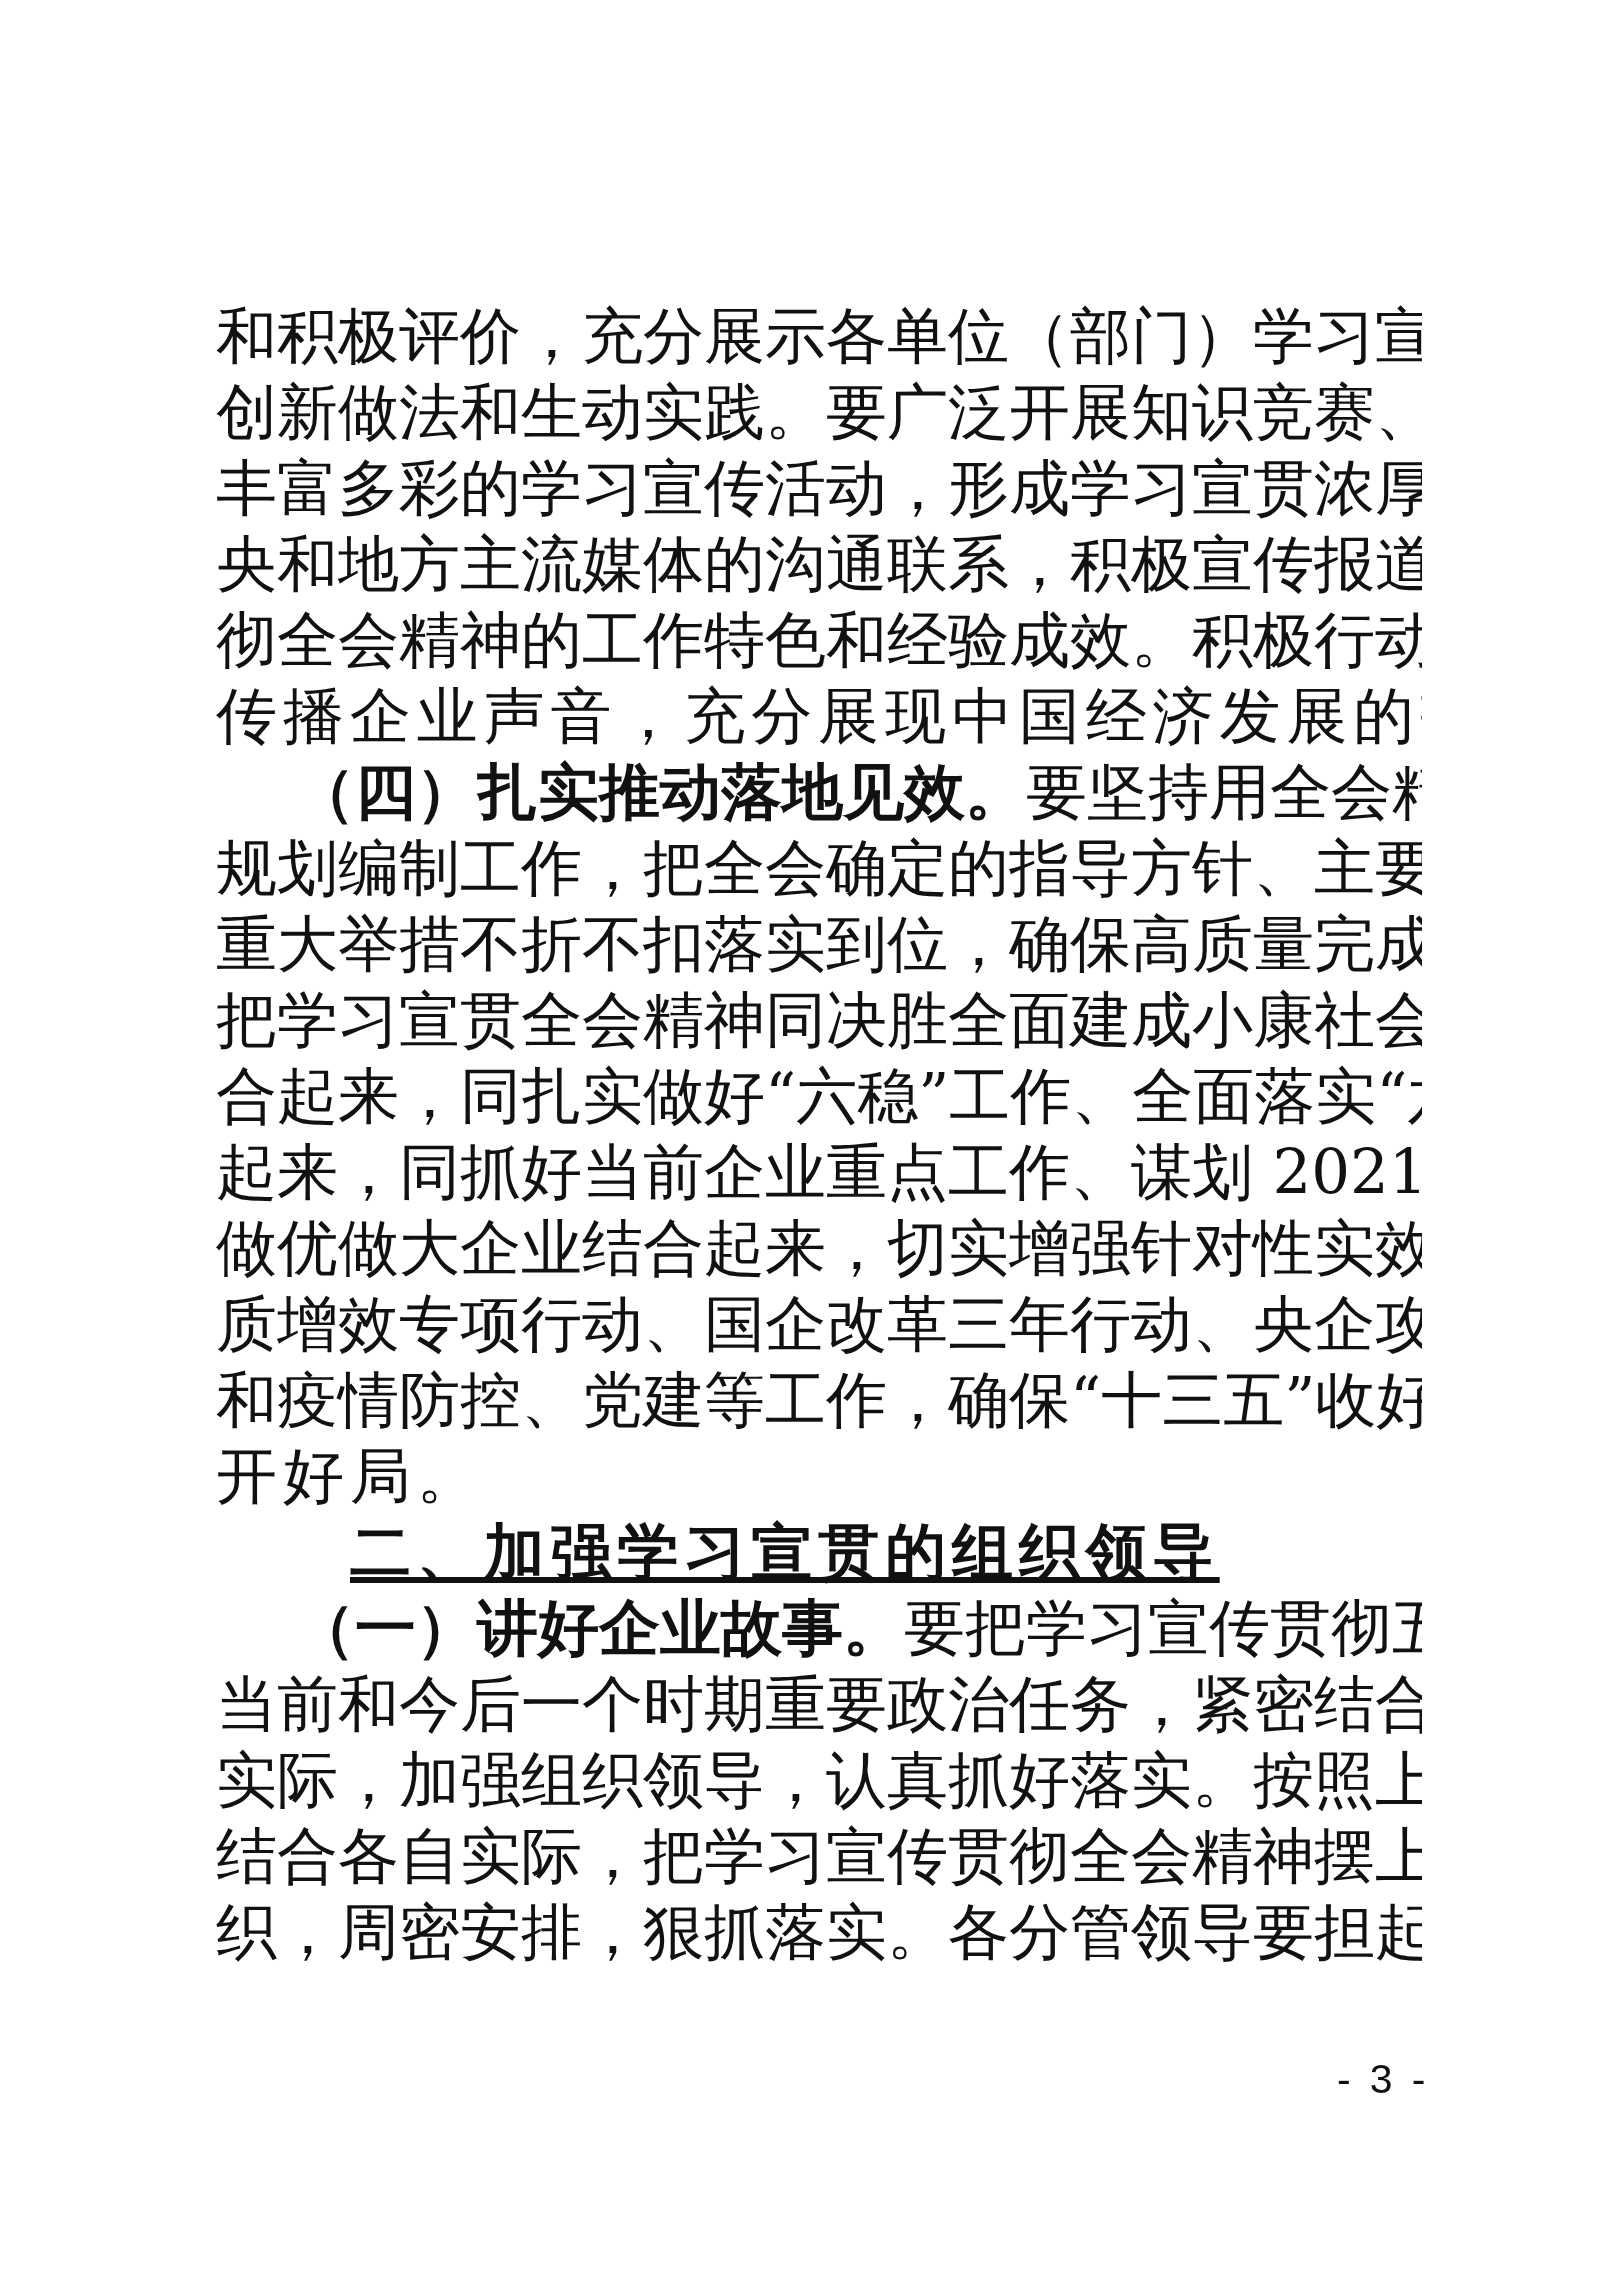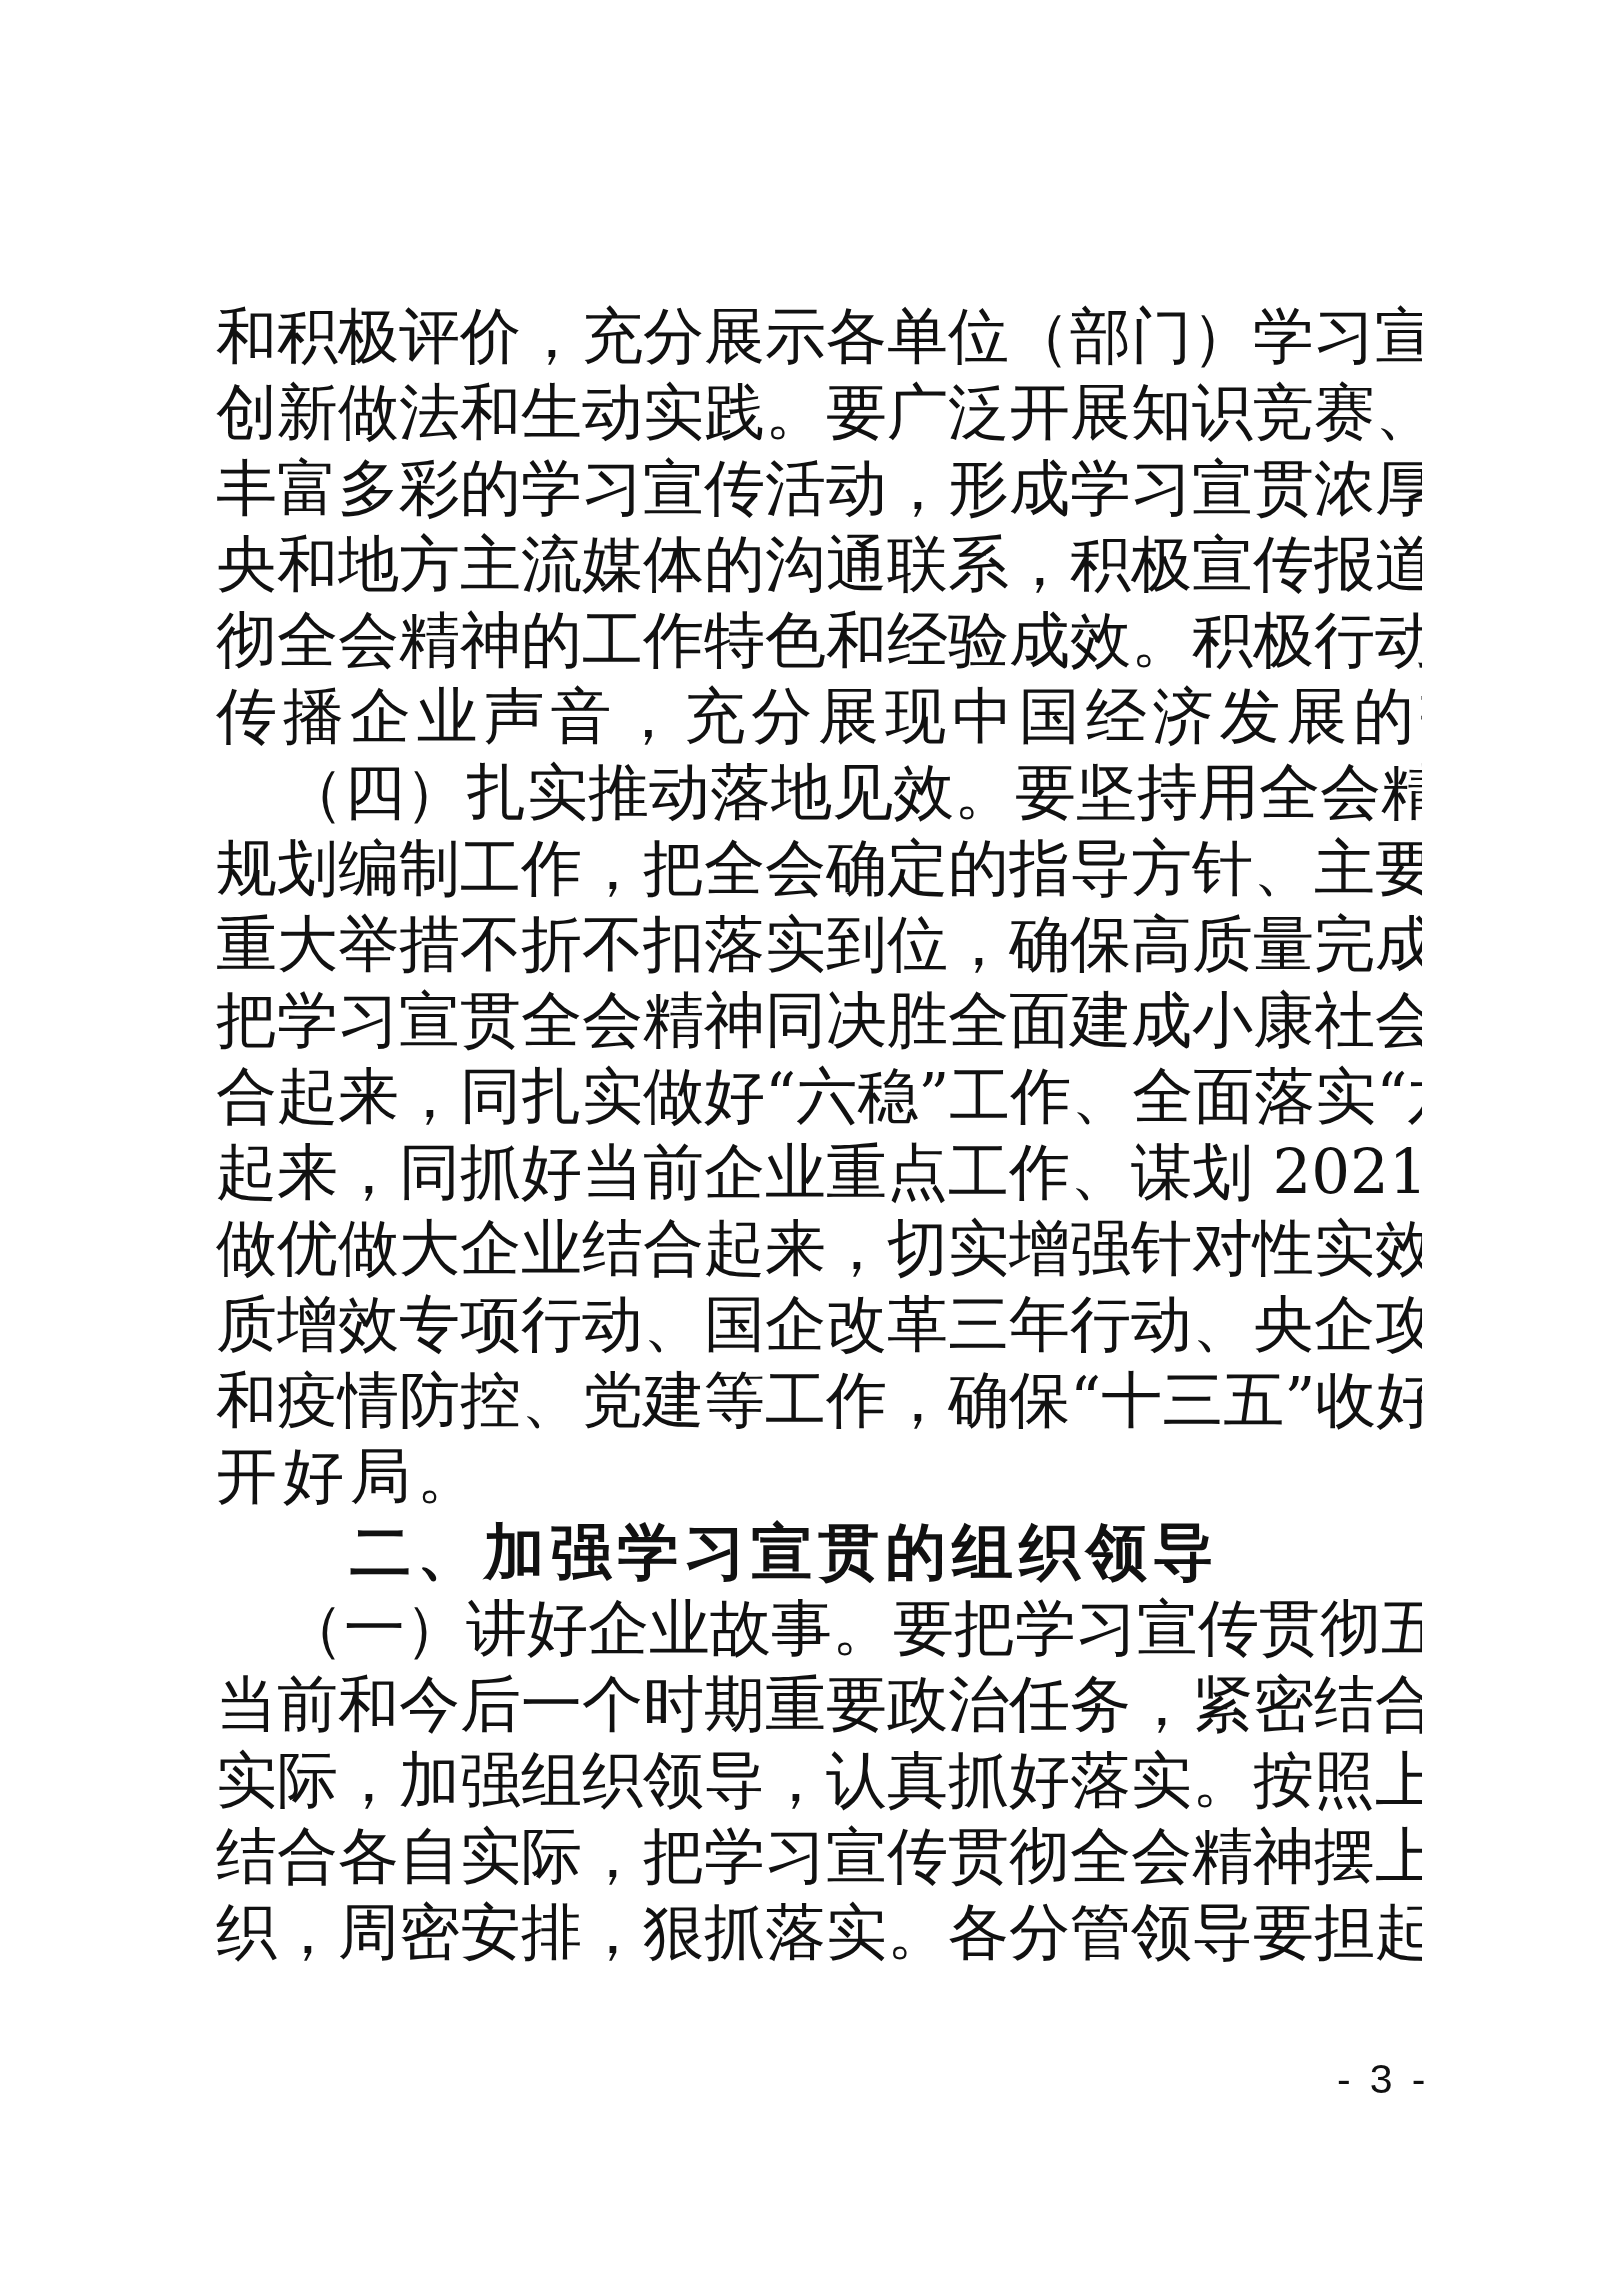--- a/index.html
+++ b/index.html
@@ -43,24 +43,26 @@
   }
   .line.indent {
     padding-left: 67px;
   }
   .line.heading {
     padding-left: 134px;
     text-align-last: left;
     letter-spacing: 5.9px;
     font-family: "DejaVu Sans", "Liberation Sans", sans-serif;
     font-weight: bold;
+    text-decoration: underline;
   }
   .lead {
-    font-weight: normal;
+    font-weight: bold;
     font-family: "DejaVu Sans", "Liberation Sans", sans-serif;
+    margin-left: 11px;
   }
   .page-number {
     position: absolute;
     left: 1337px;
     top: 2056px;
     font-family: "Liberation Sans", sans-serif;
     font-size: 41px;
     letter-spacing: 3.9px;
     color: #111111;
     white-space: pre;

